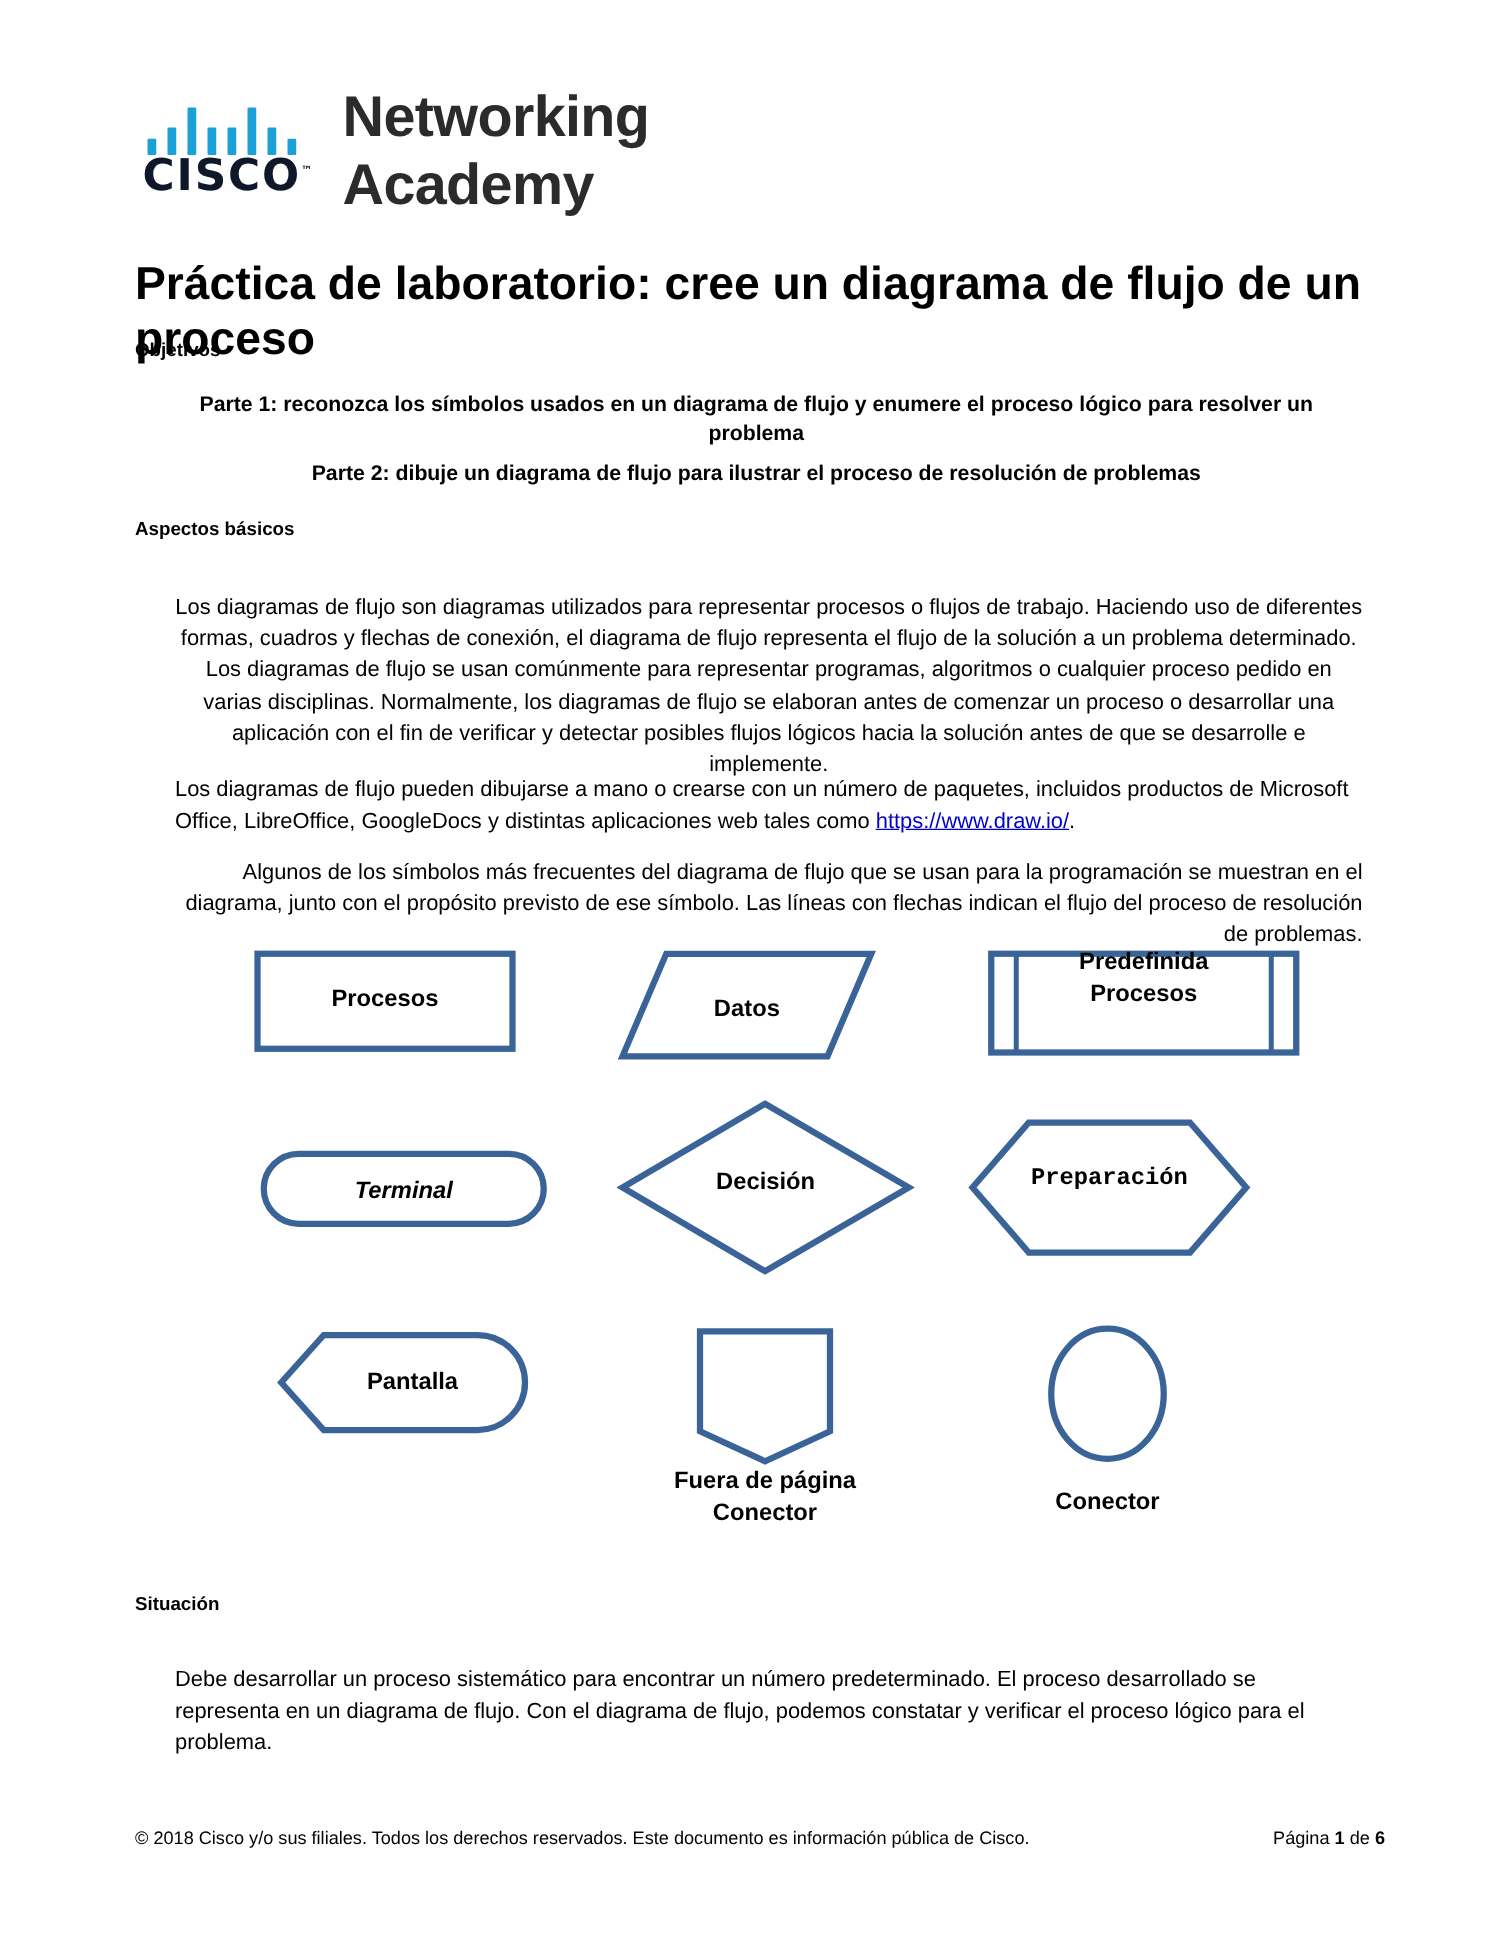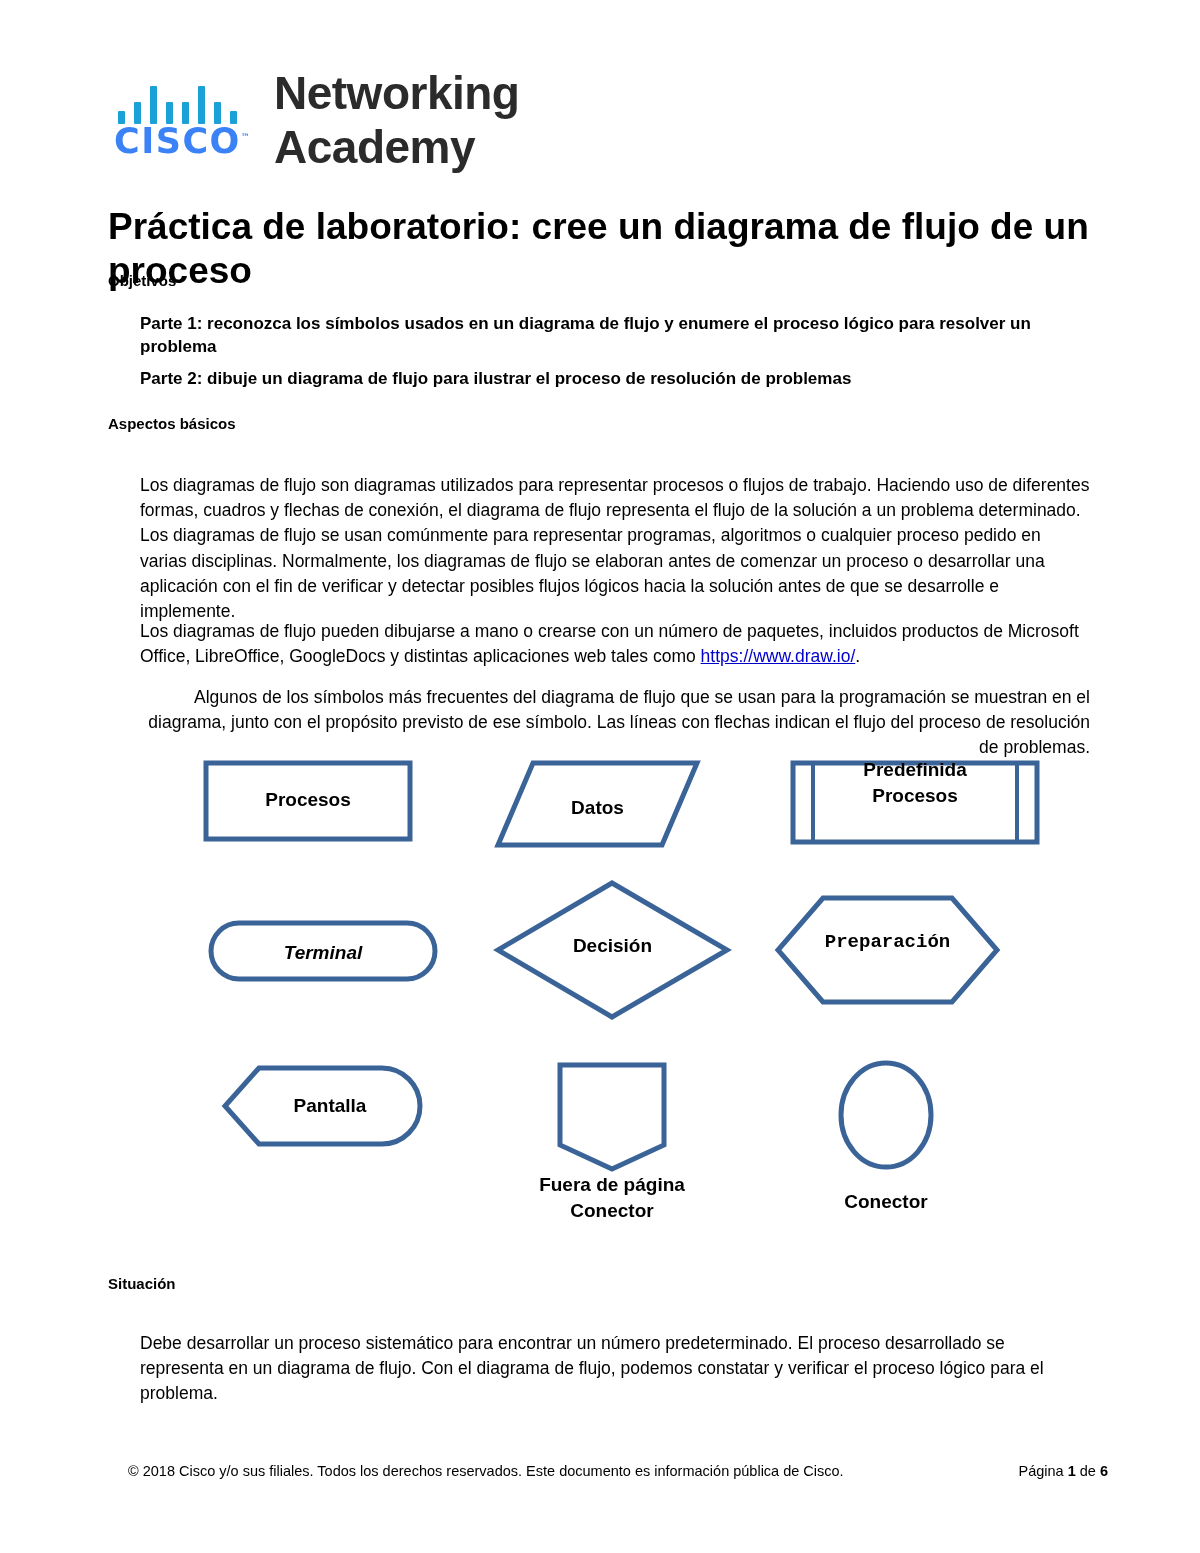--- a/index.html
+++ b/index.html
@@ -57,21 +57,21 @@
   .bar-m { height: 22px; }
   .bar-t { height: 38px; }
   .cisco-word {
     position: absolute;
     left: 2px;
     top: 52px;
     font-family: "DejaVu Sans", sans-serif;
     font-weight: 700;
     font-size: 35px;
     letter-spacing: 1.5px;
-    color: #3b82f6;
+    color: #0f172a;
     line-height: 1;
   }
   .cisco-tm {
     font-size: 9px;
     vertical-align: super;
     letter-spacing: 0;
   }
   .logo-text {
     position: absolute;
     left: 162px;
@@ -106,32 +106,33 @@
   .aspectos-h  { top: 415px; }
   .situacion-h { top: 1275px; }
 
   .obj-item {
     position: absolute;
     left: 140px;
     width: 930px;
     font-size: 17px;
     font-weight: bold;
     line-height: 1.35;
+    text-align: center;
   }
   .obj-1 { top: 313px; }
   .obj-2 { top: 368px; }
 
   .body-par {
     position: absolute;
     left: 140px;
     width: 950px;
     font-size: 17.5px;
     line-height: 1.45;
   }
-  .par-1 { top: 455px; }
+  .par-1 { top: 455px; text-align: center; }
   .par-2 { top: 601px; }
   .par-3 { top: 667px; text-align: right; }
   .par-sit { top: 1313px; }
 
   .link {
     color: #0000cc;
     text-decoration: underline;
   }
 
   
@@ -181,21 +182,20 @@
     left: 108px;
     top: 1462px;
     width: 1000px;
     font-size: 14.5px;
     line-height: 1.3;
   }
   .footer-left {
     position: absolute;
     left: 0;
     top: 0;
-    margin-left: 20px;
   }
   .footer-right {
     position: absolute;
     right: 0;
     top: 0;
     white-space: nowrap;
   }
   .footer-right b { font-weight: bold; }
 </style>
 </head>

